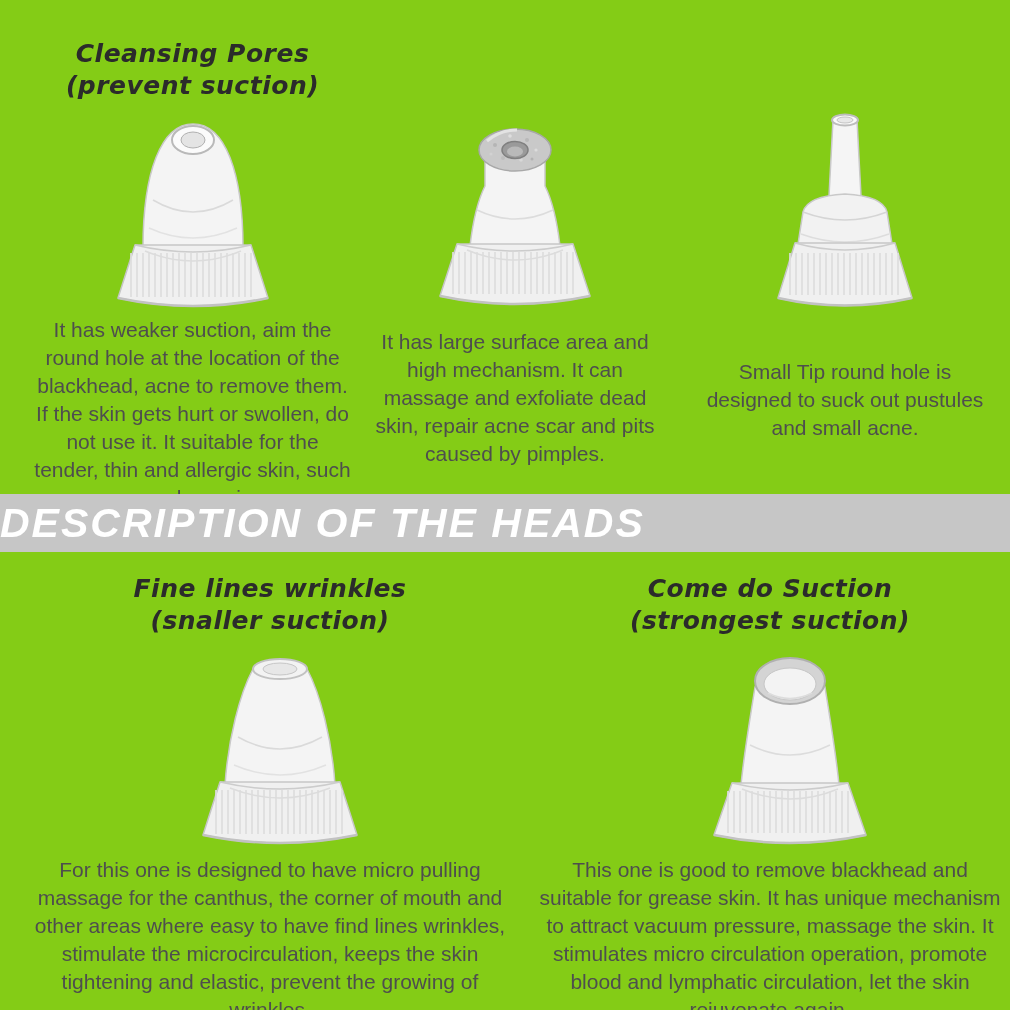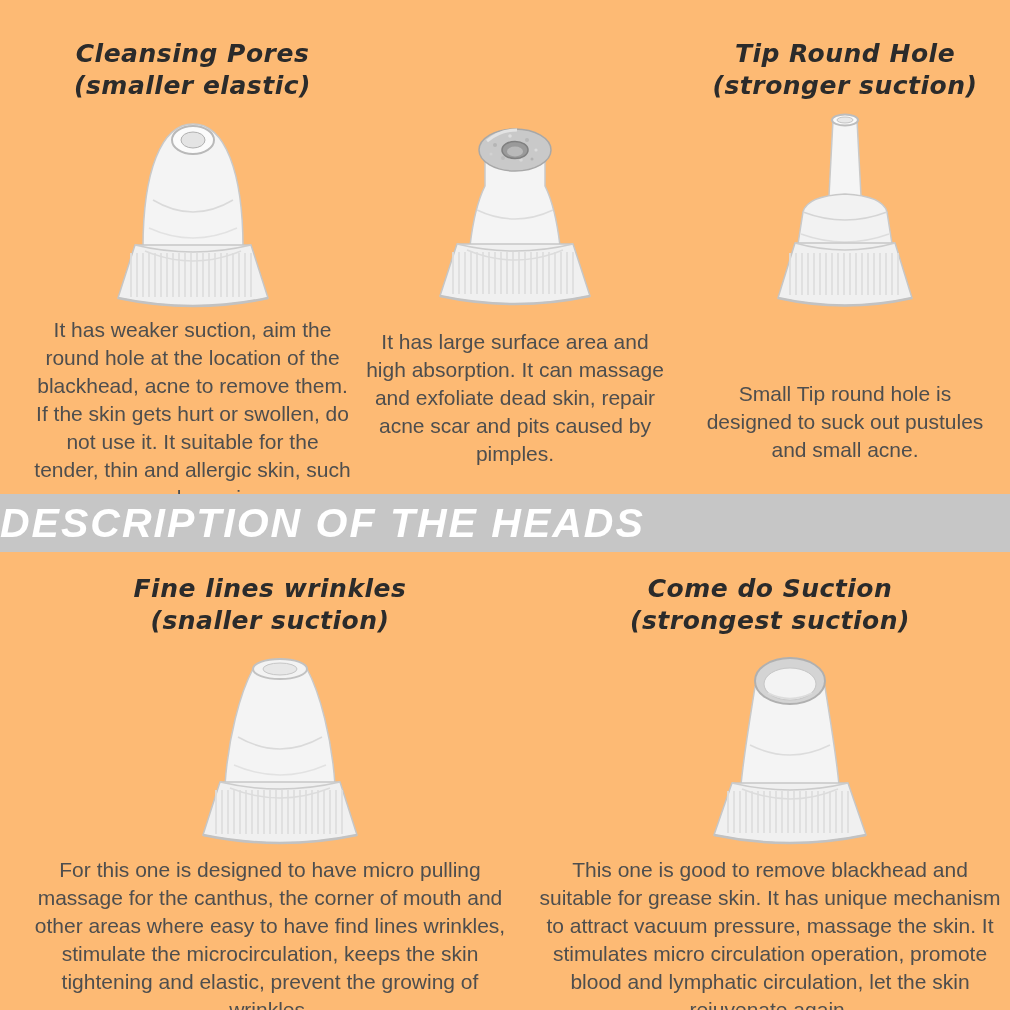--- a/index.html
+++ b/index.html
@@ -1,37 +1,37 @@
 <!DOCTYPE html>
 <html><head>
 <meta charset="utf-8">
 <style>
   html,body{margin:0;padding:0;background:#ffffff;}
-  .page{position:relative;width:1010px;height:1010px;background:#fdba74;overflow:hidden;
+  .page{position:relative;width:1010px;height:1010px;background:#84cc16;overflow:hidden;
         font-family:"Liberation Sans",sans-serif;}
 
   .head-card{position:absolute;}
   .head-title{position:absolute;top:0;left:0;right:0;text-align:center;
       font-family:"DejaVu Sans",sans-serif;font-weight:bold;font-style:italic;
       font-size:25px;line-height:1.28;letter-spacing:0.5px;color:#2b2b2b;}
   .head-title .subtitle{display:block;}
   .head-figure{position:absolute;left:0;right:0;display:flex;justify-content:center;}
   .head-desc{position:absolute;left:0;right:0;margin:0 auto;text-align:center;
       font-family:"Liberation Sans",sans-serif;font-size:21px;line-height:1.33;color:#4e4e4e;}
 
   
   .card-t1{left:20px;top:38px;width:345px;height:450px;}
   .card-t2{left:350px;top:34px;width:330px;height:450px;}
   .card-t3{left:685px;top:38px;width:320px;height:450px;}
   .card-t1 .head-figure{top:62px;}
   .card-t2 .head-figure{top:64px;}
   .card-t3 .head-figure{top:62px;}
   .card-t1 .head-desc{top:278px;width:320px;}
   .card-t2 .head-desc{top:294px;width:300px;}
-  .card-t3 .head-desc{top:320px;width:280px;margin-top:22px;}
+  .card-t3 .head-desc{top:320px;width:280px;}
 
   
   .banner{position:absolute;left:0;top:494px;width:1010px;height:58px;
       display:flex;align-items:center;justify-content:flex-start;}
   .banner-text{font-family:"Liberation Sans",sans-serif;font-weight:bold;font-style:italic;
       font-size:41px;letter-spacing:2px;}
 
   
   .card-b1{left:20px;top:573px;width:500px;height:430px;}
   .card-b2{left:530px;top:573px;width:480px;height:430px;}
@@ -45,21 +45,21 @@
   svg{display:block;}
 </style>
 </head>
 <body>
 
 <div class="page">
 
   <div class="head-card card-t1">
     <div class="head-title">
       <span>Cleansing Pores</span>
-      <span class="subtitle">(smaller elastic)</span>
+      <span class="subtitle">(prevent suction)</span>
     </div>
     <div class="head-figure">
       <svg width="200" height="208" viewBox="0 0 200 208">
         <path d="M50,148 C50,72 68,24 100,24 C132,24 150,72 150,148 Z" fill="#f4f4f4" stroke="#c9c9c9" stroke-width="1.5"></path>
         <path d="M60,100 Q100,124 140,100" fill="none" stroke="#dadada" stroke-width="1.5"></path>
         <path d="M56,128 Q100,148 144,128" fill="none" stroke="#e2e2e2" stroke-width="1.5"></path>
         <ellipse cx="100" cy="40" rx="21" ry="14" fill="#fbfbfb" stroke="#b9b9b9" stroke-width="2"></ellipse>
         <ellipse cx="100" cy="40" rx="12" ry="8" fill="#e4e4e4" stroke="#b0b0b0" stroke-width="1"></ellipse>
         <path d="M42,145 L158,145 L175,198 Q100,214 25,198 Z" fill="#f0f0f0" stroke="#c6c6c6" stroke-width="1.5"></path>
         <line x1="37" y1="175" x2="163" y2="175" stroke="#dedede" stroke-width="44" stroke-dasharray="2 4" opacity="0.85"></line>
@@ -90,28 +90,24 @@
         <circle cx="117" cy="61" r="1.5" fill="#b2b2b2"></circle>
         <ellipse cx="100" cy="52" rx="13" ry="8.5" fill="#9a9a9a" stroke="#7f7f7f" stroke-width="1.5"></ellipse>
         <ellipse cx="100" cy="53.5" rx="8" ry="5" fill="#b9b9b9"></ellipse>
         <path d="M42,146 L158,146 L175,198 Q100,214 25,198 Z" fill="#f0f0f0" stroke="#c6c6c6" stroke-width="1.5"></path>
         <line x1="37" y1="175" x2="163" y2="175" stroke="#dedede" stroke-width="42" stroke-dasharray="2 4" opacity="0.85"></line>
         <path d="M42,146 Q100,160 158,146" fill="none" stroke="#cccccc" stroke-width="1.5"></path>
         <path d="M52,152 Q100,172 148,152" fill="none" stroke="#dcdcdc" stroke-width="1.5"></path>
         <path d="M25,198 Q100,214 175,198" fill="none" stroke="#c2c2c2" stroke-width="2.5"></path>
       </svg>
     </div>
-    <div class="head-desc">It has large surface area and high absorption. It can massage and exfoliate dead skin, repair acne scar and pits caused by pimples.</div>
+    <div class="head-desc">It has large surface area and high mechanism. It can massage and exfoliate dead skin, repair acne scar and pits caused by pimples.</div>
   </div>
 
   <div class="head-card card-t3">
-    <div class="head-title">
-      <span>Tip Round Hole</span>
-      <span class="subtitle">(stronger suction)</span>
-    </div>
     <div class="head-figure">
       <svg width="200" height="208" viewBox="0 0 200 208">
         <path d="M88,20 L84,96 L116,96 L112,20 Z" fill="#f5f5f5" stroke="#c9c9c9" stroke-width="1.5"></path>
         <ellipse cx="100" cy="20" rx="13" ry="5.5" fill="#fafafa" stroke="#bdbdbd" stroke-width="2"></ellipse>
         <ellipse cx="100" cy="20" rx="8" ry="3" fill="#e8e8e8" stroke="#c4c4c4" stroke-width="1"></ellipse>
         <path d="M58,112 Q62,96 100,94 Q138,96 142,112 L147,144 L53,144 Z" fill="#f2f2f2" stroke="#c9c9c9" stroke-width="1.5"></path>
         <path d="M58,112 Q100,128 142,112" fill="none" stroke="#d5d5d5" stroke-width="1.5"></path>
         <path d="M56,134 Q100,150 144,134" fill="none" stroke="#dddddd" stroke-width="1.5"></path>
         <path d="M50,143 L150,143 L167,198 Q100,213 33,198 Z" fill="#f0f0f0" stroke="#c6c6c6" stroke-width="1.5"></path>
         <line x1="44" y1="174" x2="156" y2="174" stroke="#dedede" stroke-width="42" stroke-dasharray="2 4" opacity="0.85"></line>

